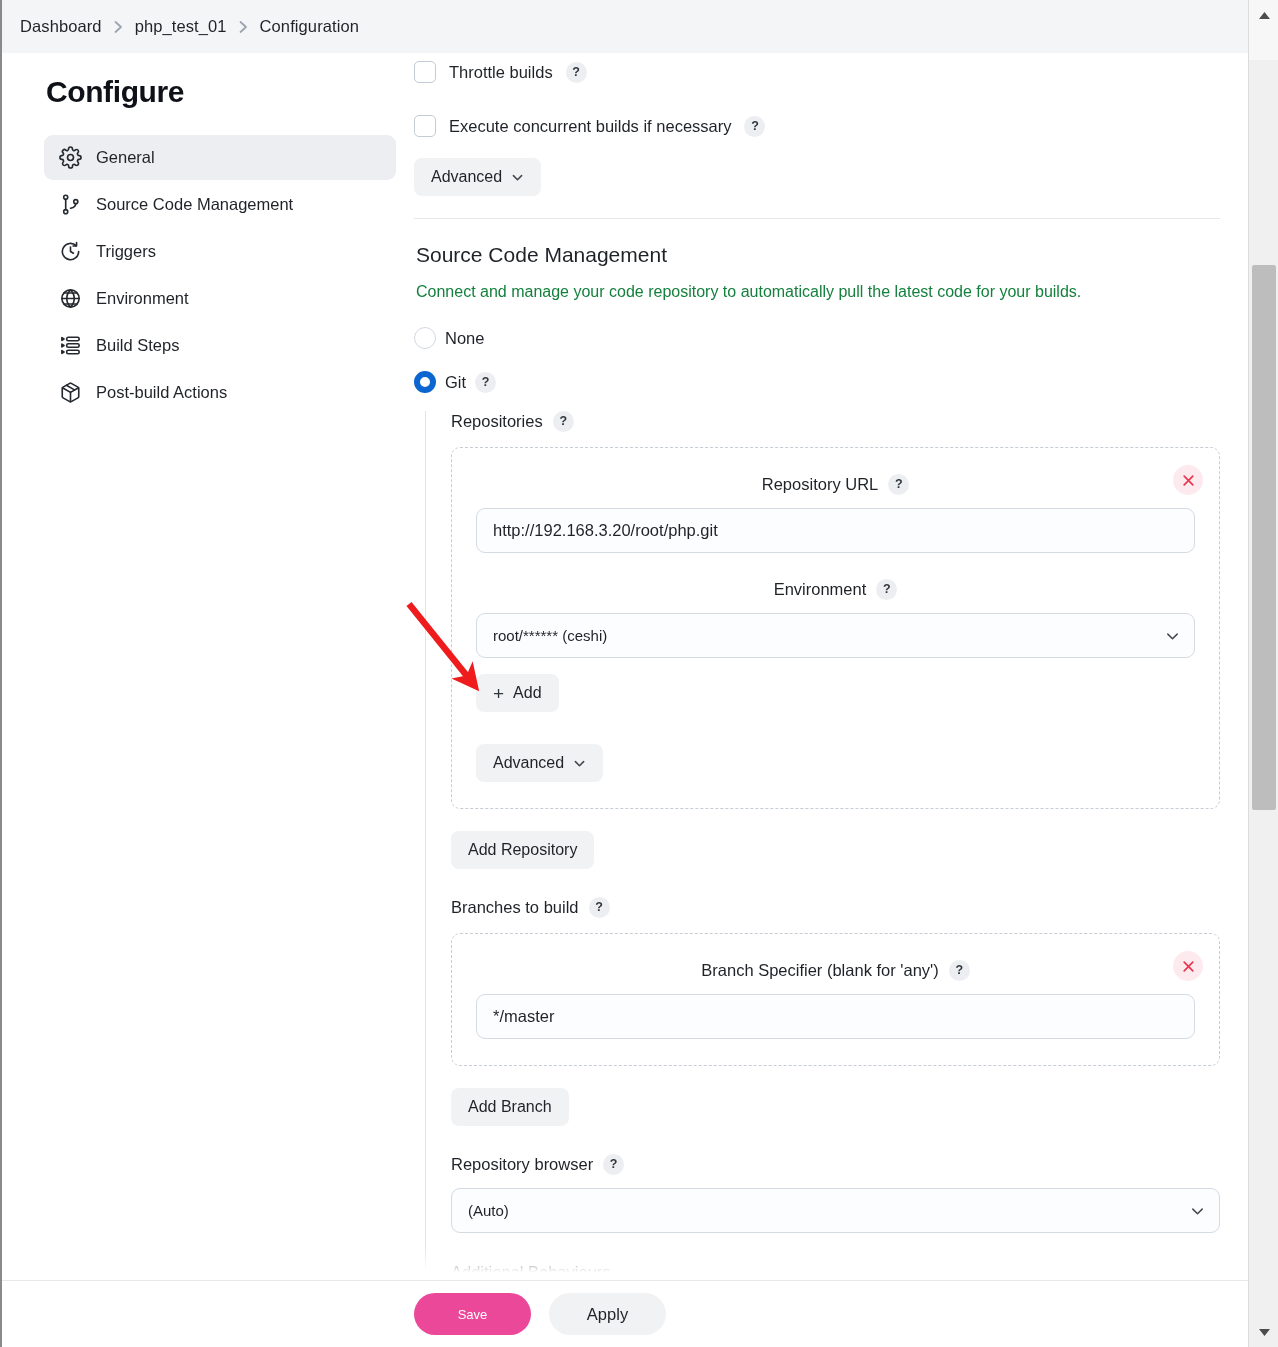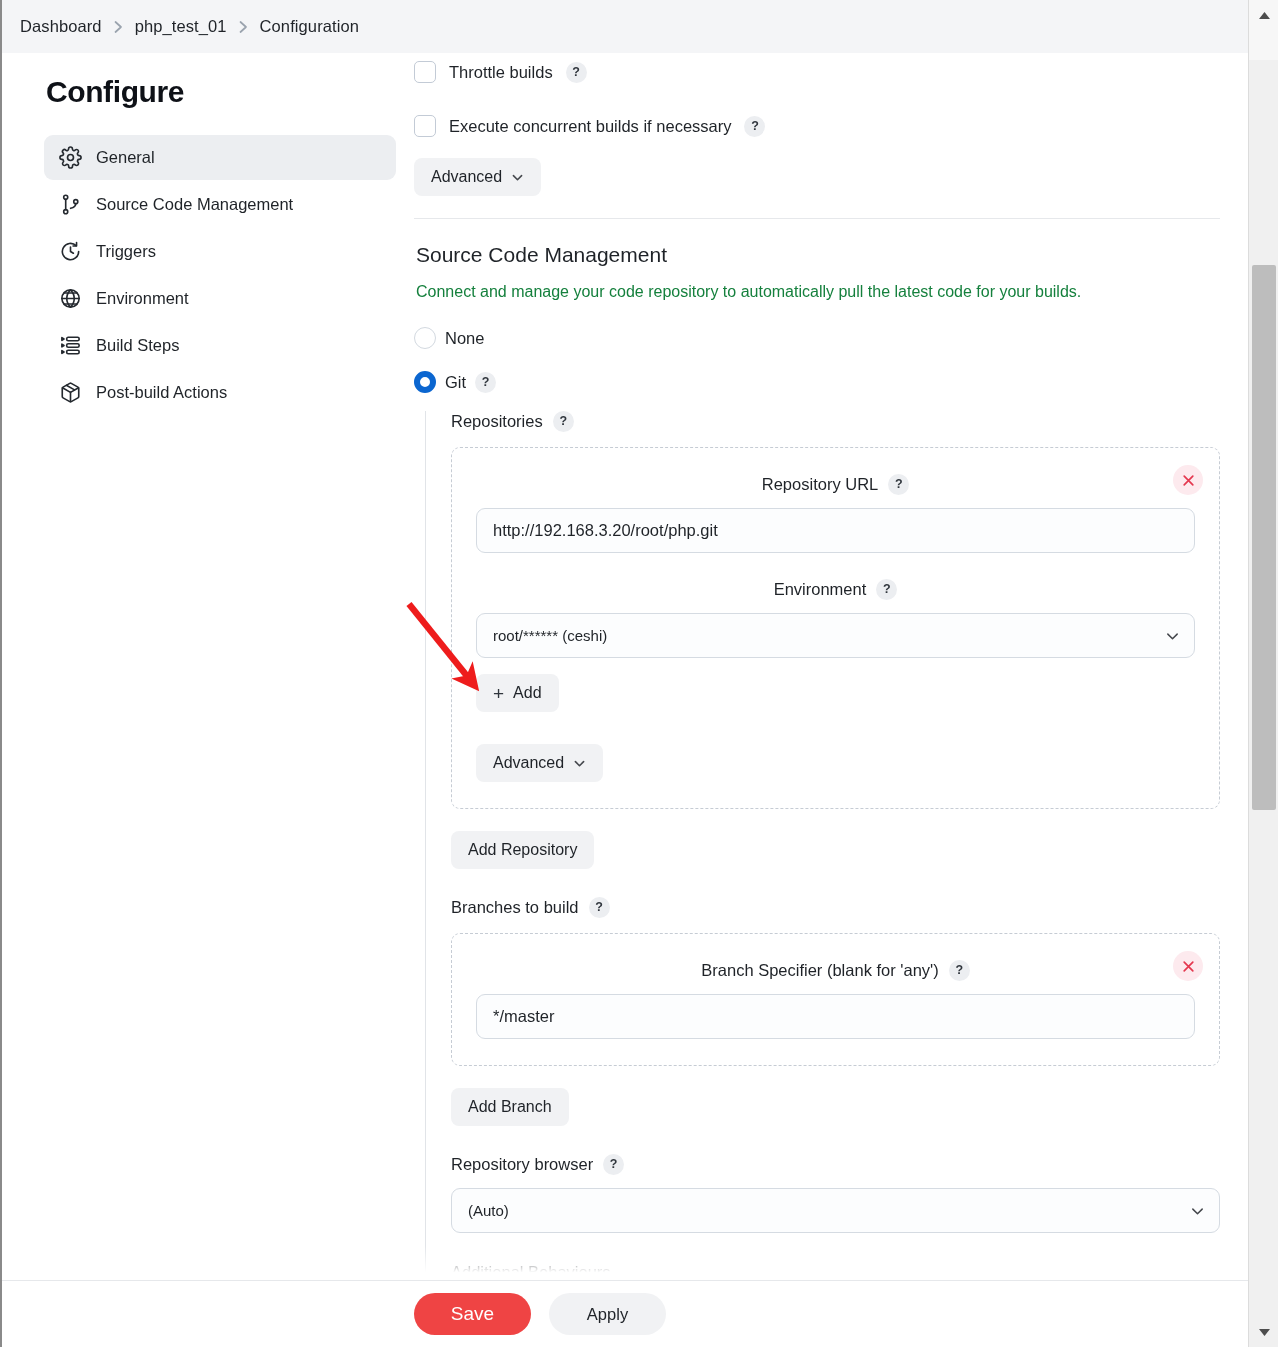--- a/index.html
+++ b/index.html
@@ -323,25 +323,25 @@
     display: flex;
     align-items: center;
     padding-left: 412px;
     gap: 18px;
     z-index: 30;
   }
   .btn-save {
     height: 42px;
     min-width: 117px;
     padding: 4px 22px;
-    background: #ef4444;
+    background: #ec4899;
     color: #ffffff;
     border: none;
     border-radius: 21px;
-    font-size: 19px;
+    font-size: 13px;
     font-family: inherit;
     cursor: pointer;
   }
   .btn-apply {
     height: 42px;
     min-width: 117px;
     padding: 0 22px;
     background: #f1f2f4;
     color: #1f2328;
     border: none;

